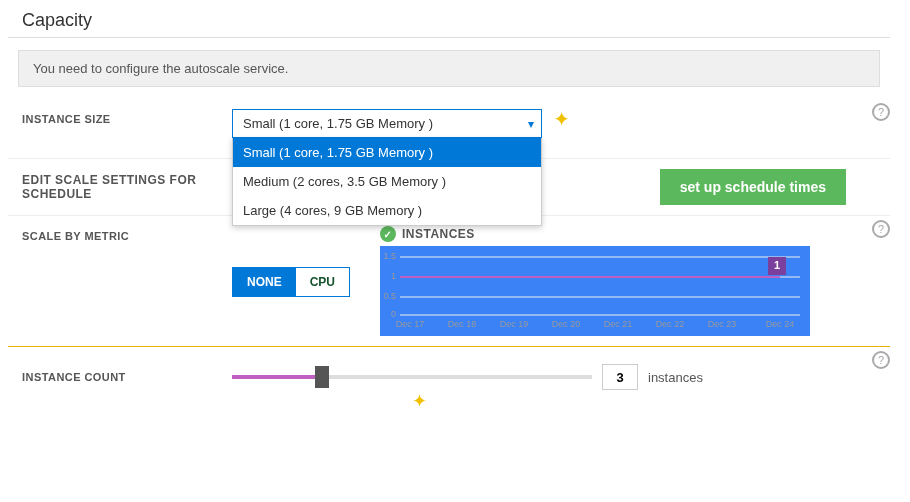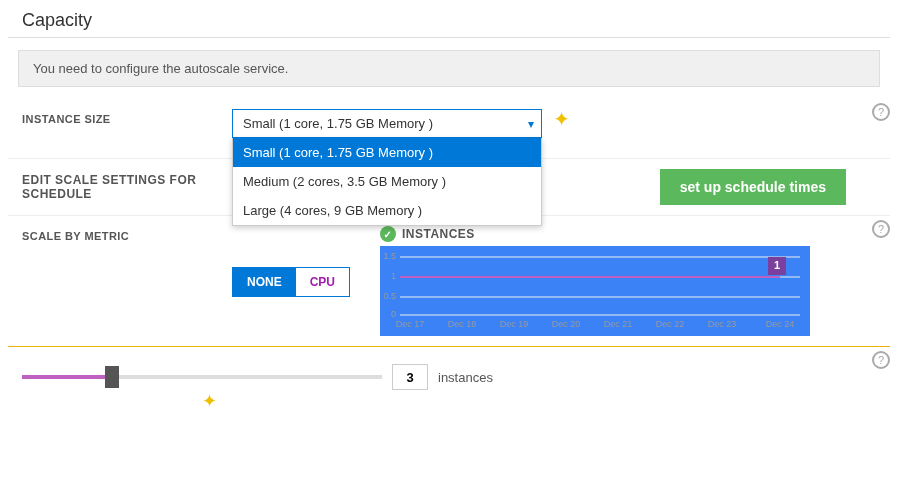--- a/index.html
+++ b/index.html
@@ -212,21 +212,21 @@
       margin-top: 2px;
     }
 
     .toggle-btn {
       padding: 5px 14px;
       font-size: 12px;
       font-weight: 600;
       cursor: pointer;
       border: none;
       background: #fff;
-      color: #a21caf;
+      color: #14532d;
     }
 
     .toggle-btn.active {
       background: #0078d7;
       color: #fff;
     }
 
     .chart-container {
       flex: 1;
     }
@@ -428,20 +428,21 @@
           </svg>
         </div>
       </div>
     </div>
     <div class="help-icon">
       <span>?</span>
     </div>
   </div>
 
   <div class="count-row">
+    <div class="count-label">INSTANCE COUNT</div>
     <div class="count-content">
       <div class="slider-container">
         <div class="slider-track">
           <div class="slider-fill"></div>
           <div class="slider-thumb"></div>
         </div>
         <span class="slider-cursor">✦</span>
       </div>
       <input class="count-input" type="text" value="3" readonly="" style="">
       <span class="count-unit">instances</span>

